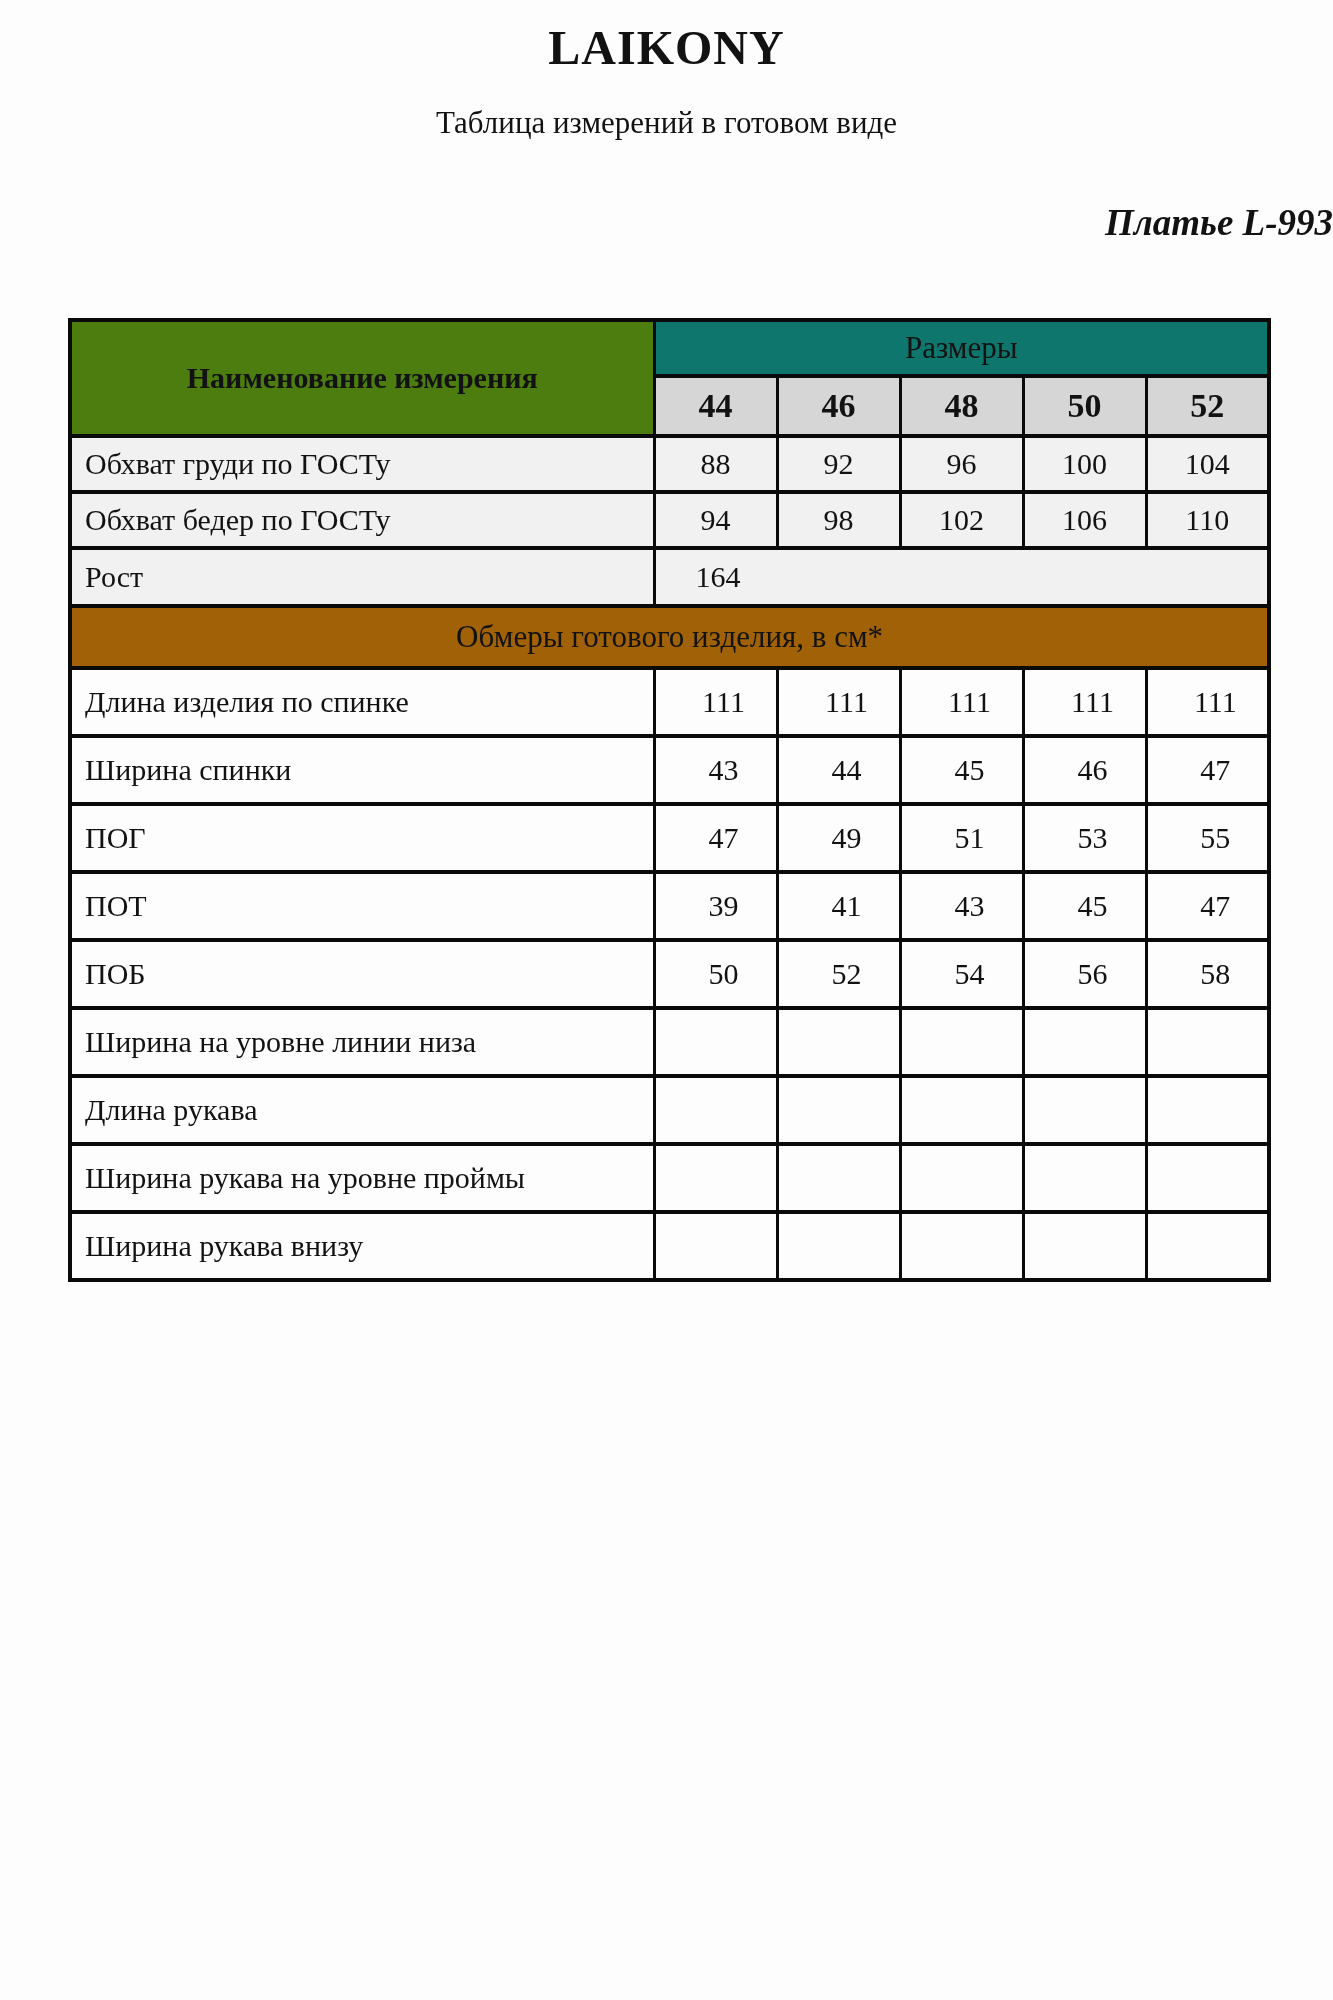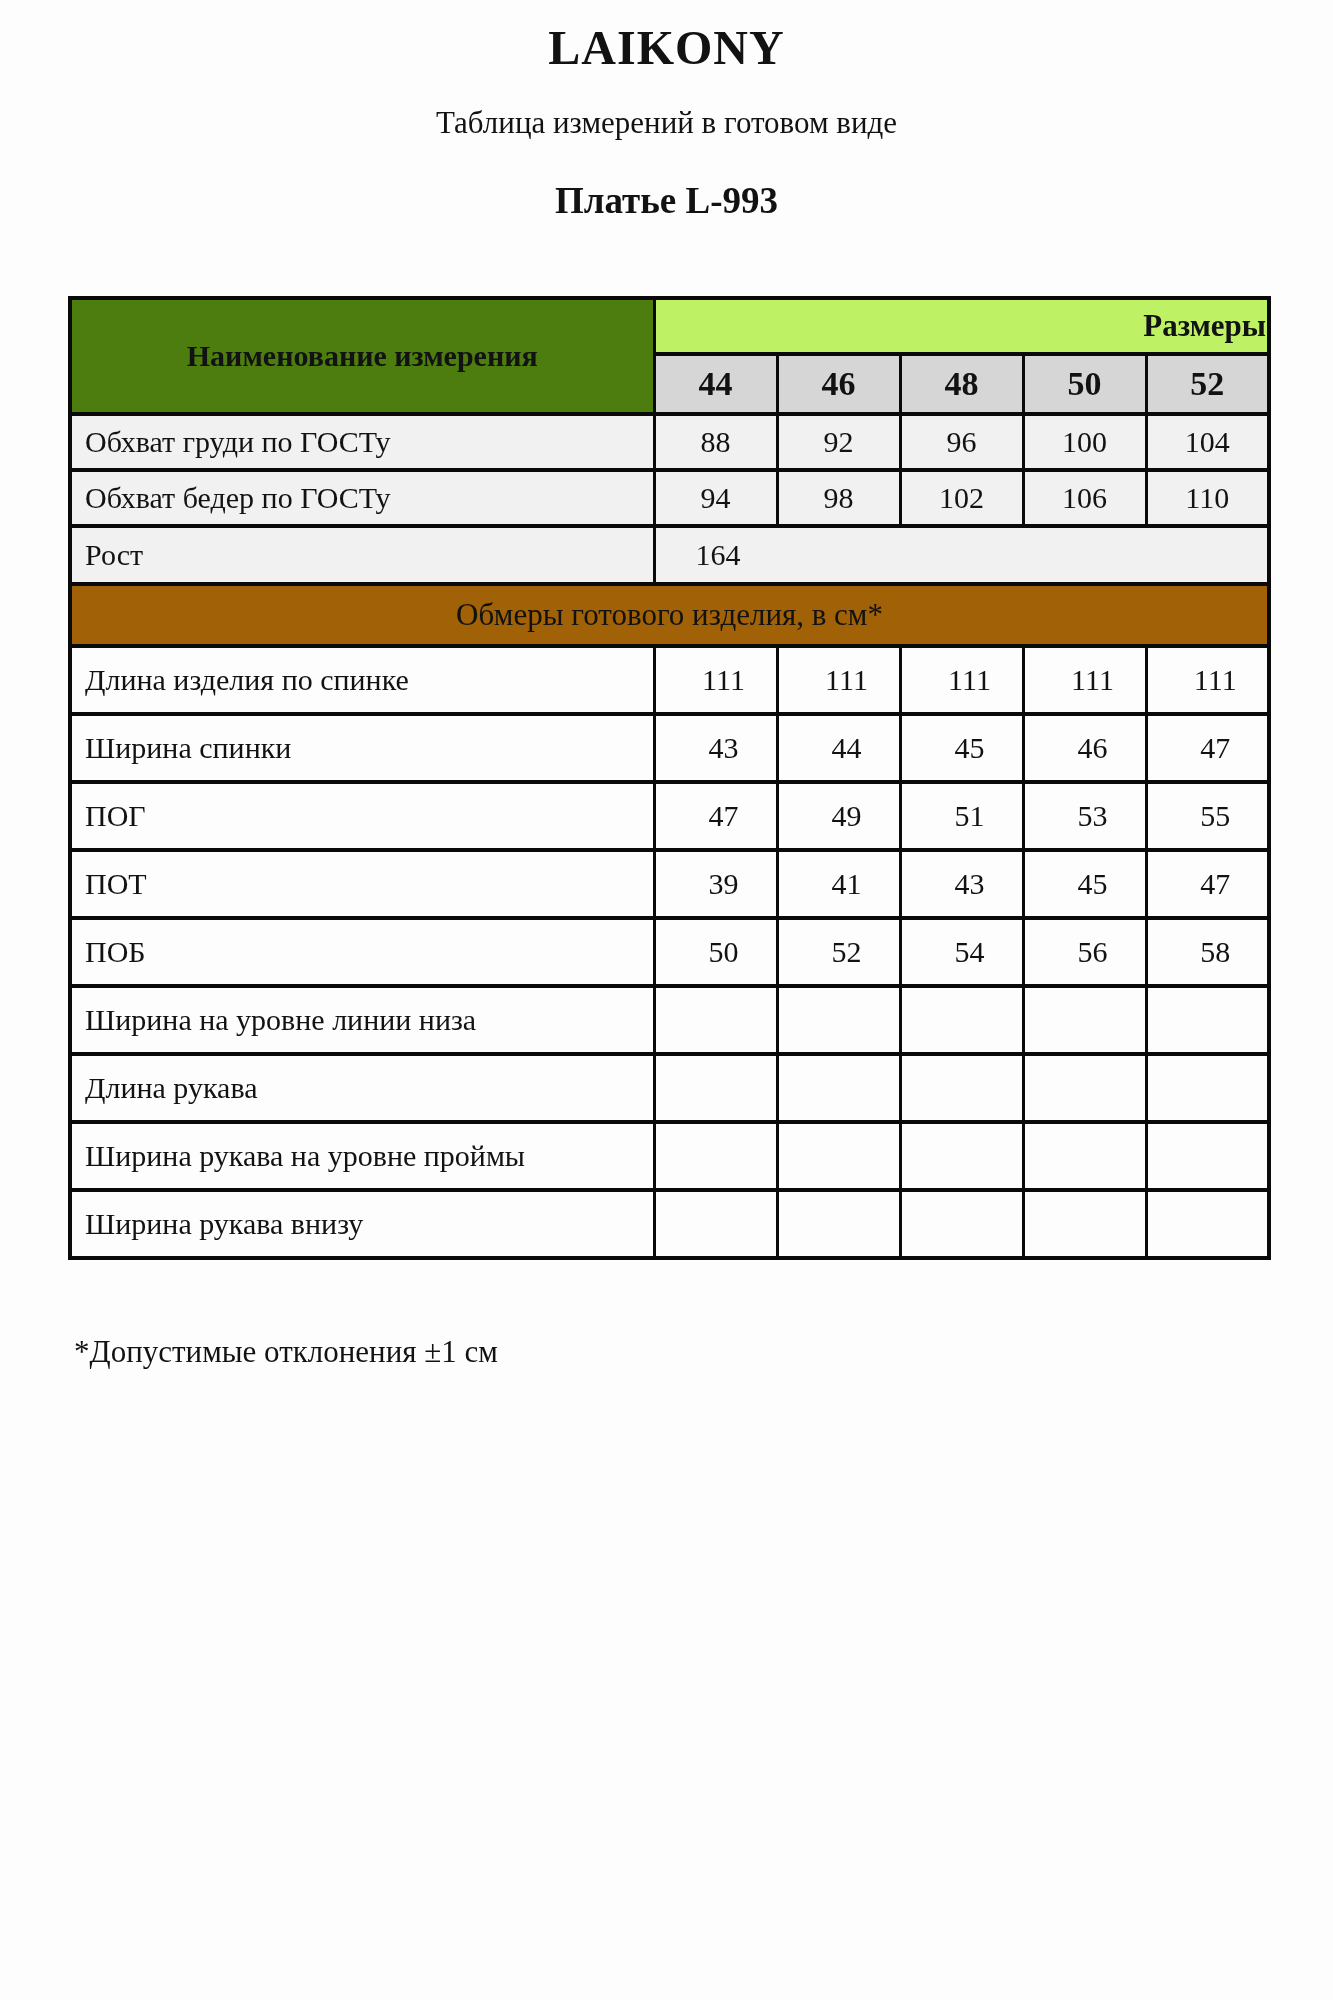--- a/index.html
+++ b/index.html
@@ -17,24 +17,25 @@
     font-size:48px;
     font-weight:bold;
     letter-spacing:1px;
   }
   .subtitle{
     text-align:center;
     margin-top:30px;
     font-size:31px;
   }
   .product{
-    text-align:center;
-    margin-top:38px;
+    text-align:right;
+    margin-top:60px;
     font-size:37px;
     font-weight:bold;
+    font-style:italic;
   }
   table.size-table{
     border-collapse:collapse;
     table-layout:fixed;
     margin:74px 0 0 68px;
     width:1199px;
     border:4px solid #0a0a0a;
   }
   .size-table th,.size-table td{
     border:3px solid #0a0a0a;
@@ -44,24 +45,24 @@
     overflow:hidden;
     white-space:nowrap;
   }
   .h-name{
     background:#4d7c0f;
     font-size:30px;
     font-weight:bold;
     text-align:center;
   }
   .h-sizes{
-    background:#bef264;
-    font-size:31px;
-    font-weight:bold;
-    text-align:right;
+    background:#0f766e;
+    font-size:31px;
+    font-weight:normal;
+    text-align:center;
     height:50px;
   }
   .h-size-num{
     background:#d6d6d6;
     font-size:34px;
     font-weight:bold;
     text-align:center;
     height:54px;
   }
   .row-light td{background:#f1f1f1;}
@@ -219,15 +220,14 @@
         <td class="label">Ширина рукава внизу</td>
         <td class="val"></td>
         <td class="val"></td>
         <td class="val"></td>
         <td class="val"></td>
         <td class="val"></td>
       </tr>
     </tbody>
   </table>
 
-  <div class="footnote">*Допустимые отклонения ±1 см</div>
 
 </div>
 
 </body></html>

